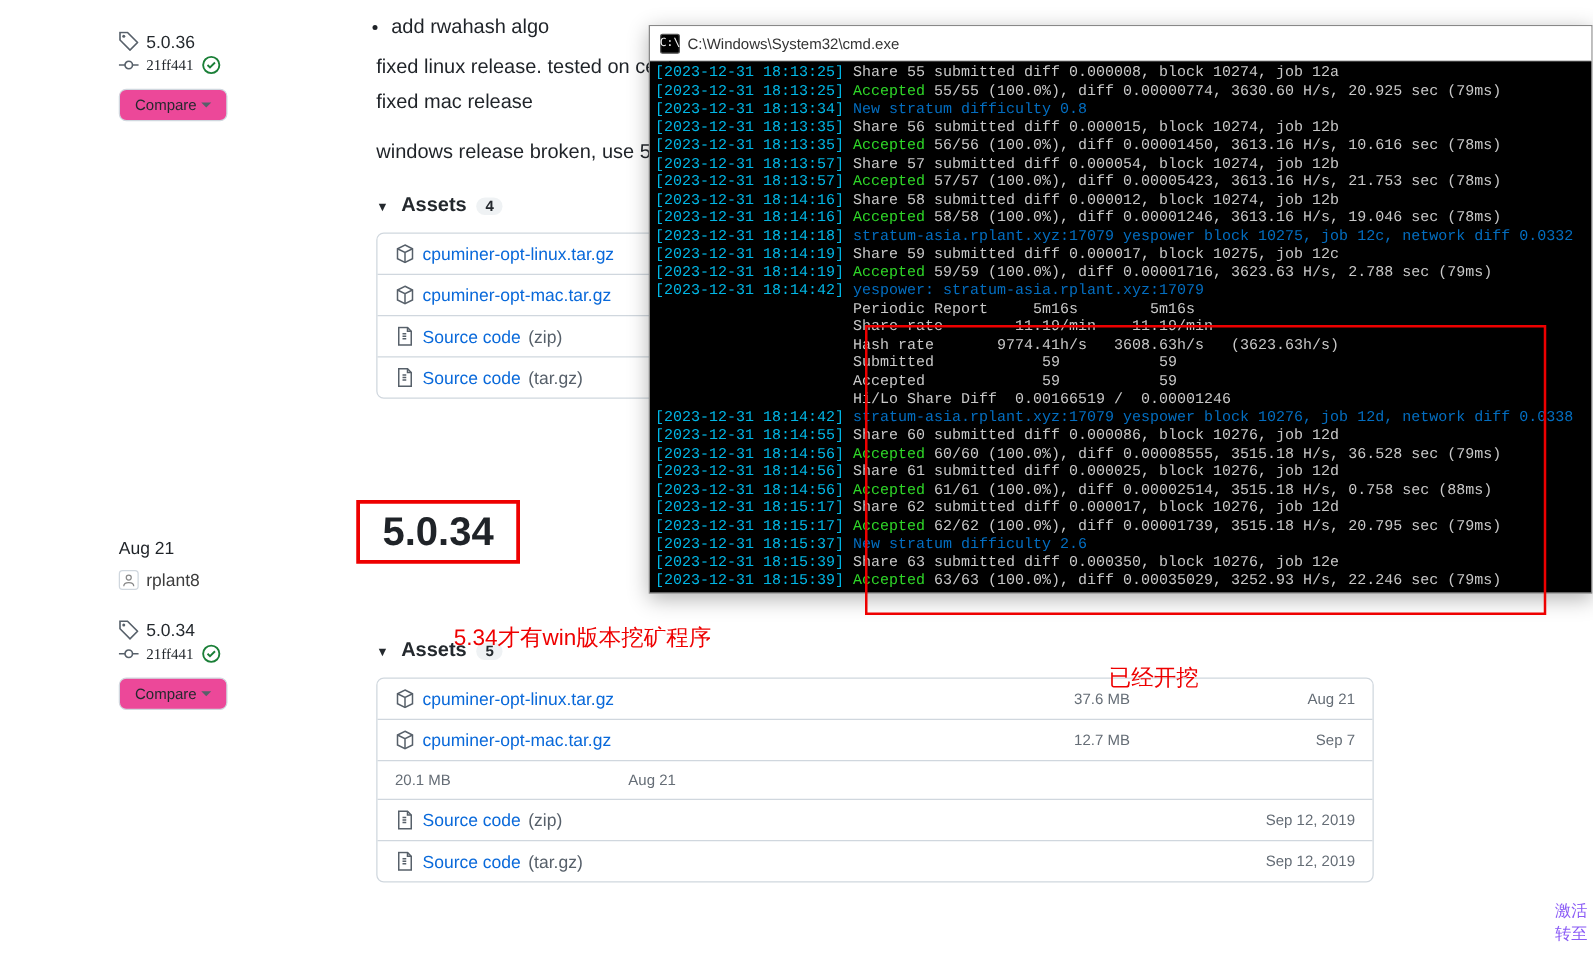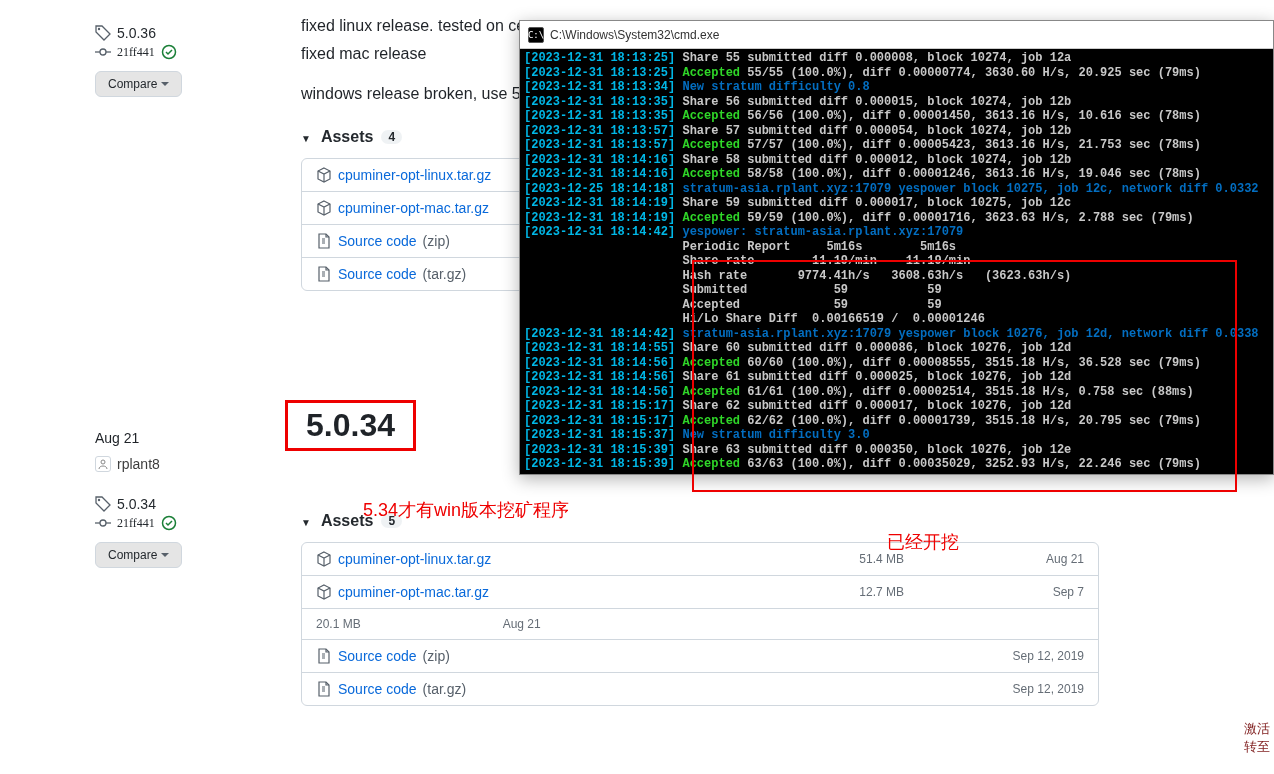--- a/index.html
+++ b/index.html
@@ -23,21 +23,21 @@
   }
   .meta-row { display: flex; align-items: center; gap: 6px; margin-bottom: 3px; color: #57606a; }
   .meta-row .val { color: #24292e; }
   .meta-row.commit .val { font-family: Liberation Serif, serif; font-size: 12px; }
   .icon-svg { width: 16px; height: 16px; flex-shrink: 0; color: #57606a; }
   .verified { color: #1a7f37; width: 16px; height: 16px; }
   .compare-btn {
     margin-top: 8px;
     border: 1px solid #d0d7de;
     border-radius: 6px;
-    background: #e5e5e5;
+    background: #ec4899;
     padding: 5px 12px;
     font-size: 12px;
     color: #24292e;
     cursor: pointer;
     display: inline-flex;
     align-items: center;
     gap: 4px;
   }
   .caret-down { width: 0; height: 0; border-left: 4px solid transparent; border-right: 4px solid transparent; border-top: 4px solid #57606a; display: inline-block; }
   .main-col {
@@ -128,39 +128,38 @@
   .cmd-ico { width:16px; height:16px; background:#000; border:1px solid #555; border-radius:2px; margin-right:6px; display:inline-flex; align-items:center; justify-content:center; color:#fff; font-size:9px; font-family:monospace;}
   .cmd-body {
     background: #000;
     color: #c8c8c8;
     font-family: Consolas, "Courier New", monospace;
     font-size: 12px;
     line-height: 14.5px;
     padding: 2px 0 2px 4px;
     white-space: pre;
     overflow: hidden;
-    font-weight: bold;
   }
   .ts { color: #00b7e6; }
   .acc { color: #2fd728; }
   .info { color: #036ec1; }
   .red-box-overlay {
     position: absolute;
     left: 692px;
     top: 260px;
     width: 545px;
     height: 232px;
     border: 2px solid #e00;
     pointer-events: none;
   }
   .watermark {
     position: absolute;
     right: 4px;
     bottom: 18px;
-    color: #7f1d1d;
+    color: #8b5cf6;
     font-size: 13px;
   }
 </style>
 </head>
 <body>
 
 <div class="sidebar">
   <div class="meta-row">
     <svg class="icon-svg" viewBox="0 0 16 16" fill="currentColor">
         <path d="M1 7V1h6l8 8-6 6-8-8z" fill="none" stroke="currentColor" stroke-width="1.3"></path>
@@ -181,20 +180,23 @@
       </svg>
   </div>
   <button class="compare-btn">
     <span>Compare</span>
     <span class="caret-down"></span>
   </button>
 </div>
 
 <div class="main-col">
   <div class="release-body">
+    <ul>
+        <li>add rwahash algo</li>
+      </ul>
     <p>fixed linux release. tested on centos</p>
     <p>fixed mac release</p>
     <p style="margin-top:16px">windows release broken, use 5.0.29</p>
   </div>
   <div class="assets-header">
     <span class="caret-right-filled"></span>
     <span>Assets</span>
     <span class="counter">4</span>
   </div>
   <div class="asset-list" id="assets1">
@@ -297,21 +299,21 @@
       <div class="asset-row">
         <div class="asset-name">
           <span class="cube-icon">
             <svg width="16" height="16" viewBox="0 0 16 16" fill="none" stroke="#57606a" stroke-width="1.2">
               <path d="M8 1l6 3v8l-6 3-6-3V4l6-3z"></path>
               <path d="M2 4l6 3 6-3M8 7v8"></path>
             </svg>
           </span>
           <a>cpuminer-opt-linux.tar.gz</a>
         </div>
-        <div class="asset-size">51.4 MB</div>
+        <div class="asset-size">37.6 MB</div>
         <div class="asset-date">Aug 21</div>
       </div>
       <div class="asset-row">
         <div class="asset-name">
           <span class="cube-icon">
             <svg width="16" height="16" viewBox="0 0 16 16" fill="none" stroke="#57606a" stroke-width="1.2">
               <path d="M8 1l6 3v8l-6 3-6-3V4l6-3z"></path>
               <path d="M2 4l6 3 6-3M8 7v8"></path>
             </svg>
           </span>
@@ -367,38 +369,38 @@
   </div>
   <div class="cmd-body" id="cmdbody"><span class="ts">[2023-12-31 18:13:25]</span> Share 55 submitted diff 0.000008, block 10274, job 12a
 <span class="ts">[2023-12-31 18:13:25]</span><span class="acc"> Accepted</span> 55/55 (100.0%), diff 0.00000774, 3630.60 H/s, 20.925 sec (79ms)
 <span class="ts">[2023-12-31 18:13:34]</span><span class="info"> New stratum difficulty 0.8</span>
 <span class="ts">[2023-12-31 18:13:35]</span> Share 56 submitted diff 0.000015, block 10274, job 12b
 <span class="ts">[2023-12-31 18:13:35]</span><span class="acc"> Accepted</span> 56/56 (100.0%), diff 0.00001450, 3613.16 H/s, 10.616 sec (78ms)
 <span class="ts">[2023-12-31 18:13:57]</span> Share 57 submitted diff 0.000054, block 10274, job 12b
 <span class="ts">[2023-12-31 18:13:57]</span><span class="acc"> Accepted</span> 57/57 (100.0%), diff 0.00005423, 3613.16 H/s, 21.753 sec (78ms)
 <span class="ts">[2023-12-31 18:14:16]</span> Share 58 submitted diff 0.000012, block 10274, job 12b
 <span class="ts">[2023-12-31 18:14:16]</span><span class="acc"> Accepted</span> 58/58 (100.0%), diff 0.00001246, 3613.16 H/s, 19.046 sec (78ms)
-<span class="ts">[2023-12-25 18:14:18]</span><span class="info"> stratum-asia.rplant.xyz:17079 yespower block 10275, job 12c, network diff 0.0332</span>
+<span class="ts">[2023-12-31 18:14:18]</span><span class="info"> stratum-asia.rplant.xyz:17079 yespower block 10275, job 12c, network diff 0.0332</span>
 <span class="ts">[2023-12-31 18:14:19]</span> Share 59 submitted diff 0.000017, block 10275, job 12c
 <span class="ts">[2023-12-31 18:14:19]</span><span class="acc"> Accepted</span> 59/59 (100.0%), diff 0.00001716, 3623.63 H/s, 2.788 sec (79ms)
 <span class="ts">[2023-12-31 18:14:42]</span><span class="info"> yespower: stratum-asia.rplant.xyz:17079</span>
                       Periodic Report     5m16s        5m16s
                       Share rate        11.19/min    11.19/min
                       Hash rate       9774.41h/s   3608.63h/s   (3623.63h/s)
                       Submitted            59           59
                       Accepted             59           59
                       Hi/Lo Share Diff  0.00166519 /  0.00001246
 <span class="ts">[2023-12-31 18:14:42]</span><span class="info"> stratum-asia.rplant.xyz:17079 yespower block 10276, job 12d, network diff 0.0338</span>
 <span class="ts">[2023-12-31 18:14:55]</span> Share 60 submitted diff 0.000086, block 10276, job 12d
 <span class="ts">[2023-12-31 18:14:56]</span><span class="acc"> Accepted</span> 60/60 (100.0%), diff 0.00008555, 3515.18 H/s, 36.528 sec (79ms)
 <span class="ts">[2023-12-31 18:14:56]</span> Share 61 submitted diff 0.000025, block 10276, job 12d
 <span class="ts">[2023-12-31 18:14:56]</span><span class="acc"> Accepted</span> 61/61 (100.0%), diff 0.00002514, 3515.18 H/s, 0.758 sec (88ms)
 <span class="ts">[2023-12-31 18:15:17]</span> Share 62 submitted diff 0.000017, block 10276, job 12d
 <span class="ts">[2023-12-31 18:15:17]</span><span class="acc"> Accepted</span> 62/62 (100.0%), diff 0.00001739, 3515.18 H/s, 20.795 sec (79ms)
-<span class="ts">[2023-12-31 18:15:37]</span><span class="info"> New stratum difficulty 3.0</span>
+<span class="ts">[2023-12-31 18:15:37]</span><span class="info"> New stratum difficulty 2.6</span>
 <span class="ts">[2023-12-31 18:15:39]</span> Share 63 submitted diff 0.000350, block 10276, job 12e
 <span class="ts">[2023-12-31 18:15:39]</span><span class="acc"> Accepted</span> 63/63 (100.0%), diff 0.00035029, 3252.93 H/s, 22.246 sec (79ms)
 </div>
 </div>
 
 <div class="red-box-overlay"></div>
 
 <div class="watermark">
   <div>激活</div>
   <div>转至</div>

